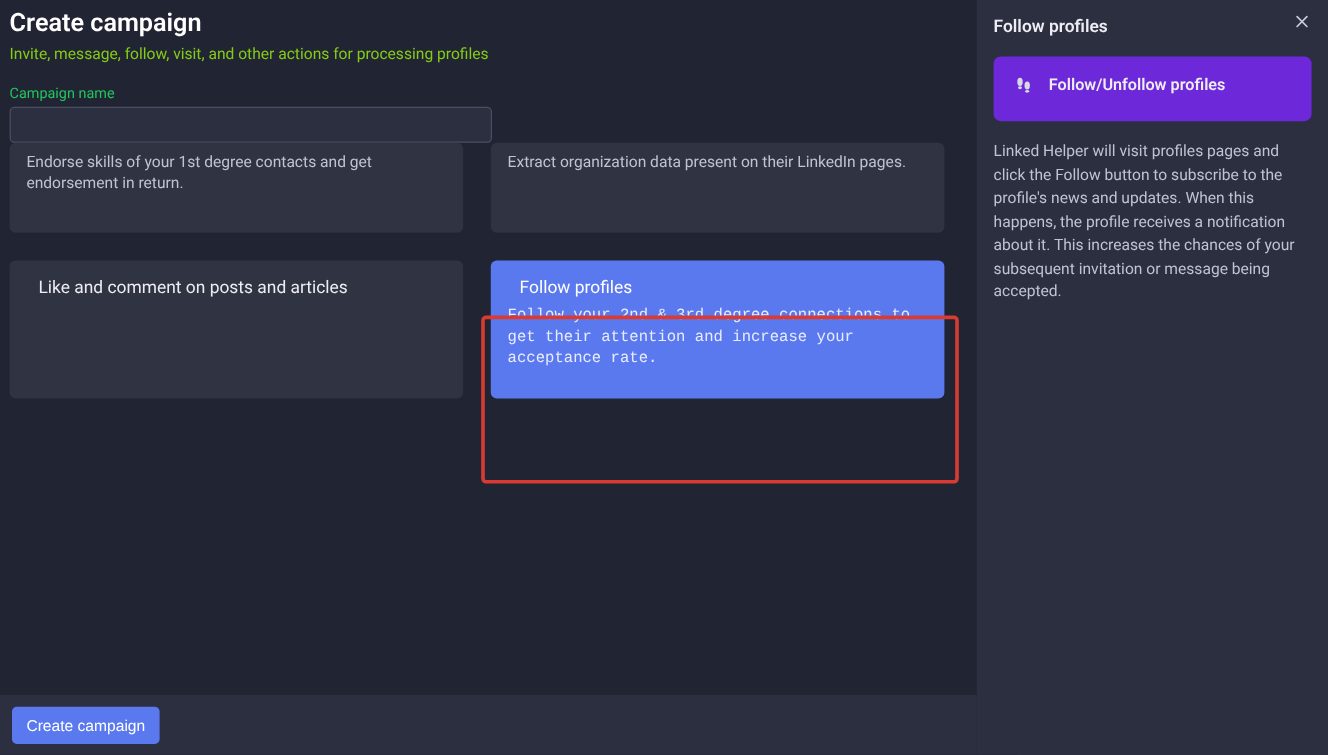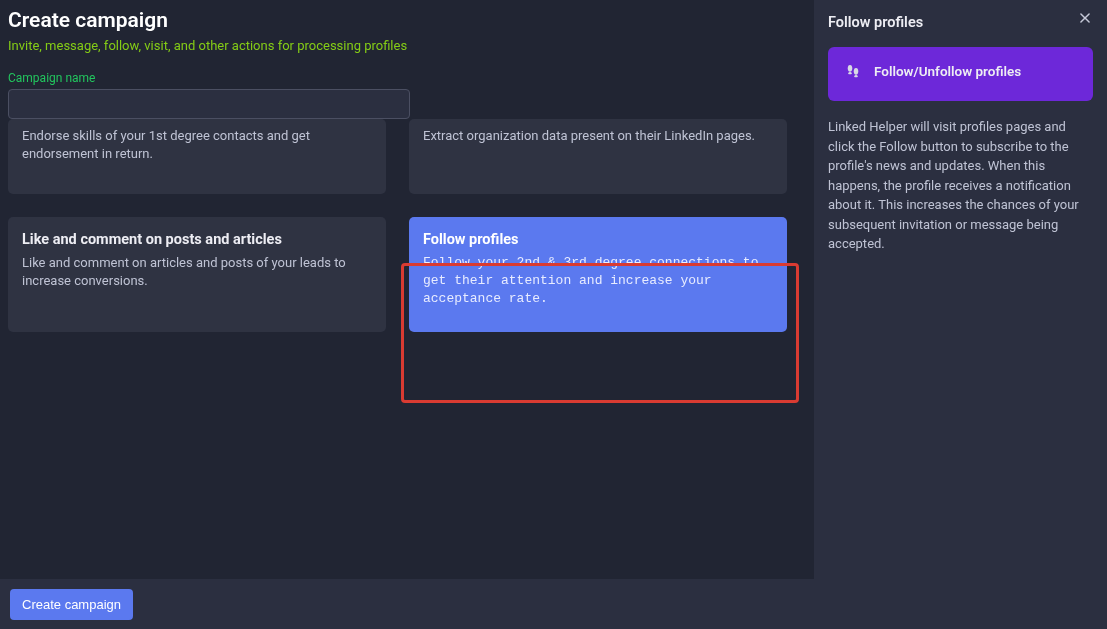--- a/index.html
+++ b/index.html
@@ -68,23 +68,24 @@
   }
   .card-partial {
     background: #2f3342;
     border-radius: 5px;
     padding: 8px 25px 14px 14px;
     min-height: 75px;
     cursor: pointer;
   }
   .card-title {
     font-size: 14.5px;
-    font-weight: 700;
+    font-weight: 400;
     color: #ededf3;
     margin-bottom: 6px;
+    margin-left: 10px;
   }
   .card-desc {
     font-size: 13px;
     color: #bfc3d4;
     line-height: 1.4;
   }
   .card-selected {
     background: #5b79ef;
   }
   .card-selected .card-title { color: #ffffff; }
@@ -179,21 +180,20 @@
 
     <div class="card-partial">
       <div class="card-desc">Endorse skills of your 1st degree contacts and get endorsement in return.</div>
     </div>
     <div class="card-partial">
       <div class="card-desc">Extract organization data present on their LinkedIn pages.</div>
     </div>
 
     <div class="card">
       <div class="card-title">Like and comment on posts and articles</div>
-      <div class="card-desc">Like and comment on articles and posts of your leads to increase conversions.</div>
     </div>
     <div class="card card-selected">
       <div class="card-title">Follow profiles</div>
       <div class="card-desc">Follow your 2nd &amp; 3rd degree connections to get their attention and increase your acceptance rate.</div>
     </div>
 
   </div>
 
   
   <div class="highlight-frame" style="left:401px; top:263px; width:398px; height:140px;"></div>

